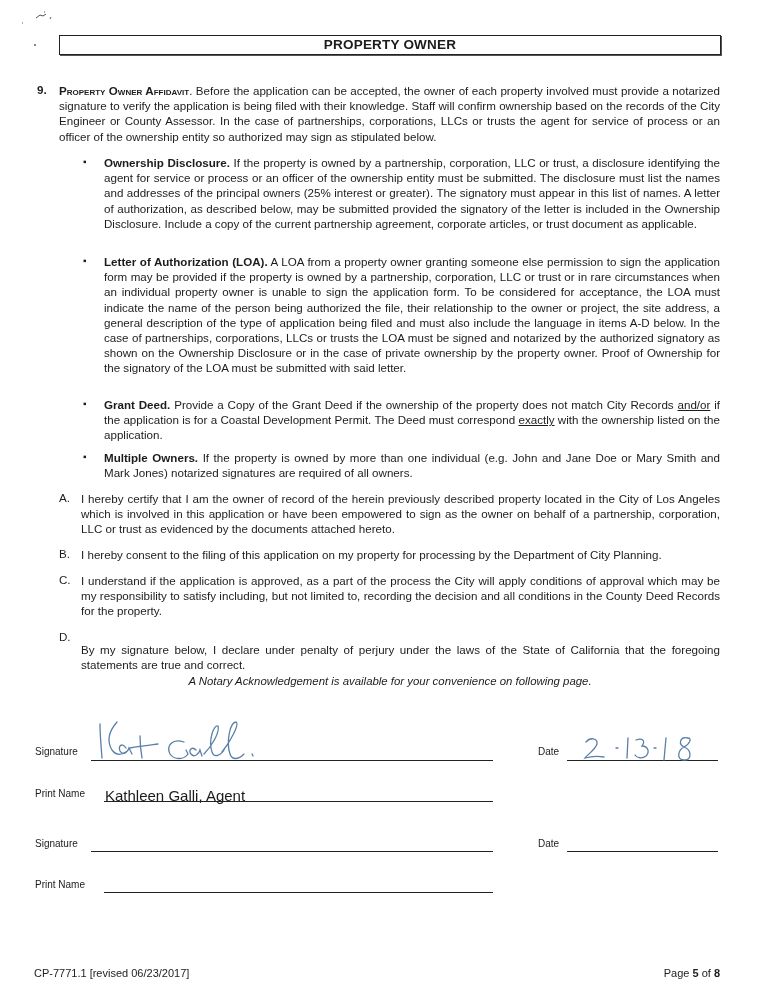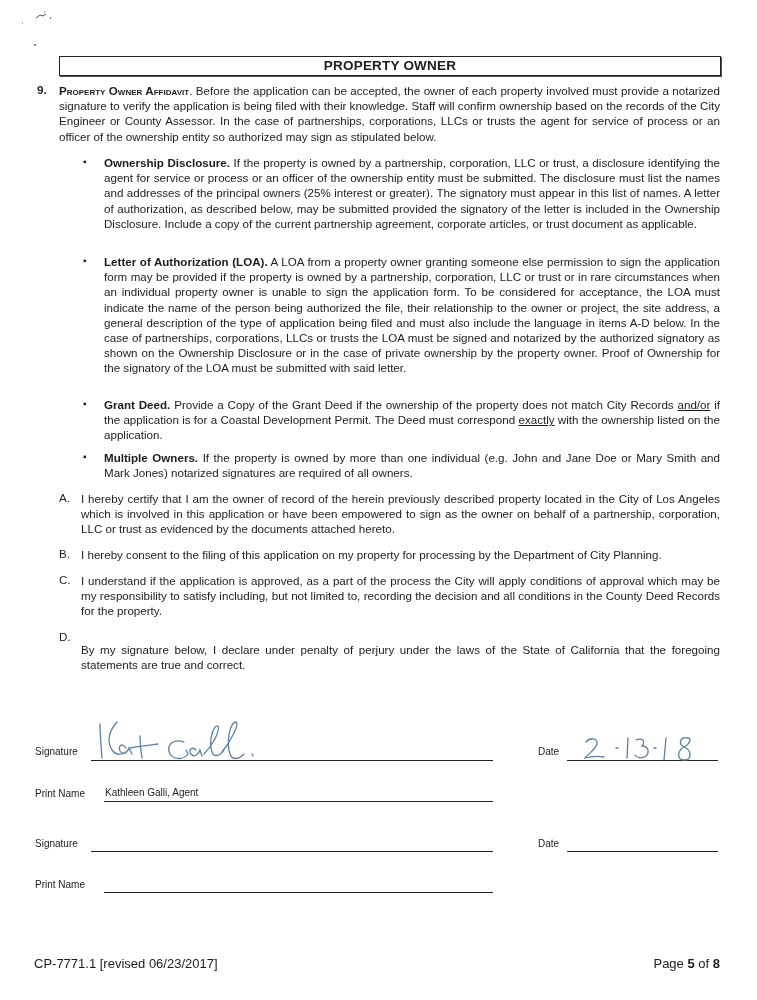--- a/index.html
+++ b/index.html
@@ -2,34 +2,34 @@
 <html><head>
 <meta charset="utf-8">
 <style>
   html, body { margin: 0; padding: 0; background: #ffffff; }
   body { width: 757px; height: 1000px; position: relative; overflow: hidden;
          font-family: "Liberation Sans", sans-serif; color: #1c1c1c; }
   .scan-marks { position: absolute; left: 14px; top: 6px; width: 40px; height: 20px; }
   .dot { position: absolute; left: 34px; top: 44px; width: 2px; height: 2px; background:#888; }
   .title-box { position: absolute; left: 59px; top: 35px; width: 660px; height: 18px;
                border: 1.5px solid #222; box-shadow: 1px 1px 0 #555; text-align: center;
-               font-weight: bold; font-size: 13.5px; line-height: 18px; letter-spacing: 0.2px; margin-top: 21px; }
+               font-weight: bold; font-size: 13.5px; line-height: 18px; letter-spacing: 0.2px; }
   .para { position: absolute; font-size: 11.6px; line-height: 15.2px; text-align: justify; }
   .num { position: absolute; font-size: 11.6px; font-weight: bold; }
   .sc { font-variant: small-caps; font-weight: bold; }
   .bullet { position: absolute; font-size: 10px; }
   .b { font-weight: bold; }
   .u { text-decoration: underline; }
   .letter { position: absolute; font-size: 11.6px; }
   .notice { position: absolute; left: 60px; width: 660px; text-align: center; font-style: italic;
             font-size: 11.4px; line-height: 14.4px; }
   .label { position: absolute; font-size: 10px; }
   .line { position: absolute; height: 0; border-top: 1.2px solid #222; }
-  .filled { position: absolute; font-size: 10px; }
-  .footer { position: absolute; font-size: 13px; }
+  .filled { position: absolute; font-size: 15px; }
+  .footer { position: absolute; font-size: 11px; margin-top: 11px; }
   svg.hand { position: absolute; overflow: visible; }
 </style>
 </head>
 <body>
 
 <div class="scan-marks">
   <svg width="40" height="20" viewBox="0 0 40 20">
       <path d="M22 12 l4 -3 l3 1 l3 -2 M36 13 l1 -2 M30 6 l1 0 M8 17 l1 0" stroke="#555" stroke-width="1" fill="none"></path>
     </svg>
 </div>
@@ -68,20 +68,21 @@
 <div class="letter" style="left:59px; top:547px;">B.</div>
 <div class="para" style="left:81px; top:547px; width:645px; text-align:left;">I hereby consent to the filing of this application on my property for processing by the Department of City Planning.</div>
 
 <div class="letter" style="left:59px; top:573px;">C.</div>
 <div class="para" style="left:81px; top:573px; width:639px;">I understand if the application is approved, as a part of the process the City will apply conditions of approval which may be my responsibility to satisfy including, but not limited to, recording the decision and all conditions in the County Deed Records for the property.</div>
 
 <div class="letter" style="left:59px; top:630px;">D.</div>
 <div class="para" style="left:81px; top:630px; width:639px;margin-top:12px;">By my signature below, I declare under penalty of perjury under the laws of the State of California that the foregoing statements are true and correct.</div>
 
 <div class="notice" style="top:674px;">
+  <div>A Notary Acknowledgement is available for your convenience on following page.</div>
 </div>
 
 <div class="label" style="left:35px; top:746px;">Signature</div>
 <div class="line" style="left:91px; top:760px; width:402px;"></div>
 <svg class="hand" style="left:92px; top:716px;" width="190" height="50" viewBox="0 0 190 50">
   <g fill="none" stroke="#5a7fa8" stroke-width="1.3" stroke-linecap="round">
     <path d="M8 8 C8 18 9 30 10 42"></path>
     <path d="M25 6 C18 14 14 24 20 34 C23 38 28 40 34 36"></path>
     <path d="M34 32 C30 26 26 30 28 35 C31 40 36 36 37 32 L40 38"></path>
     <path d="M48 20 C48 28 49 36 50 42 M38 32 C48 30 58 29 66 28"></path>

